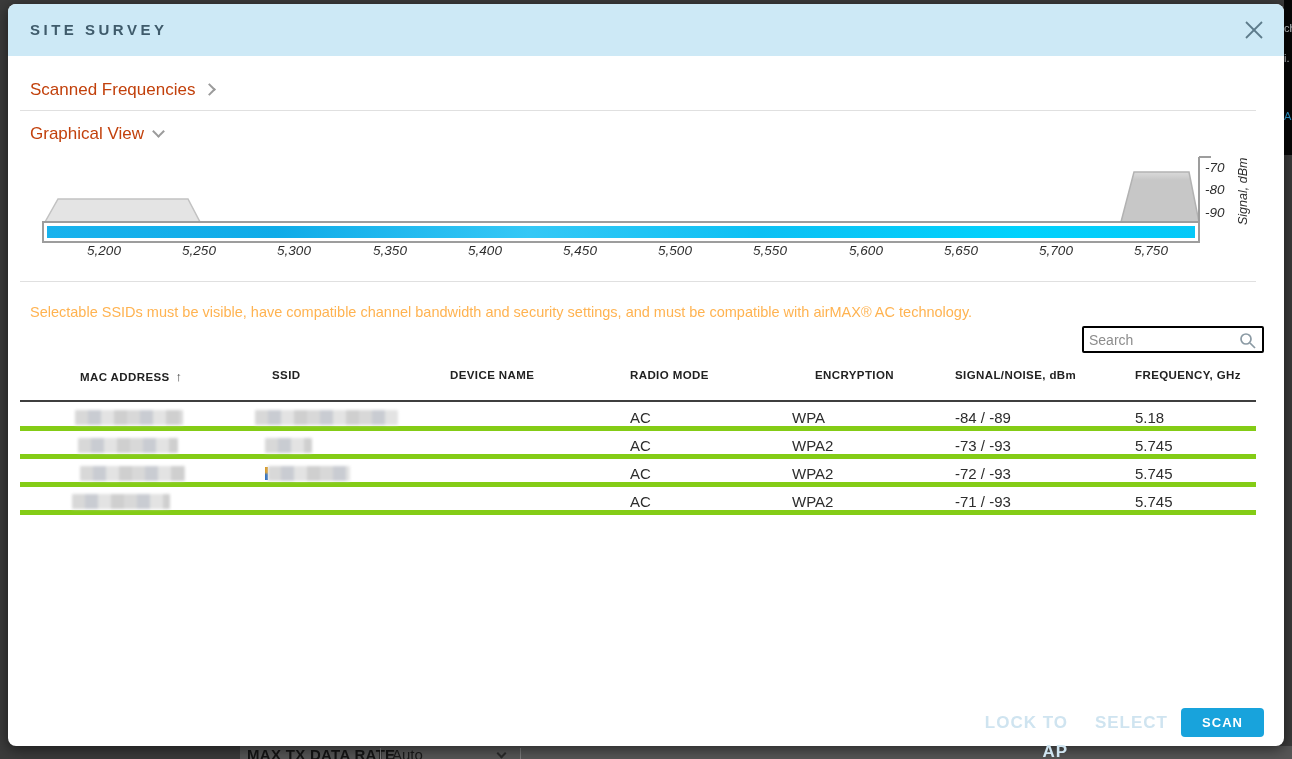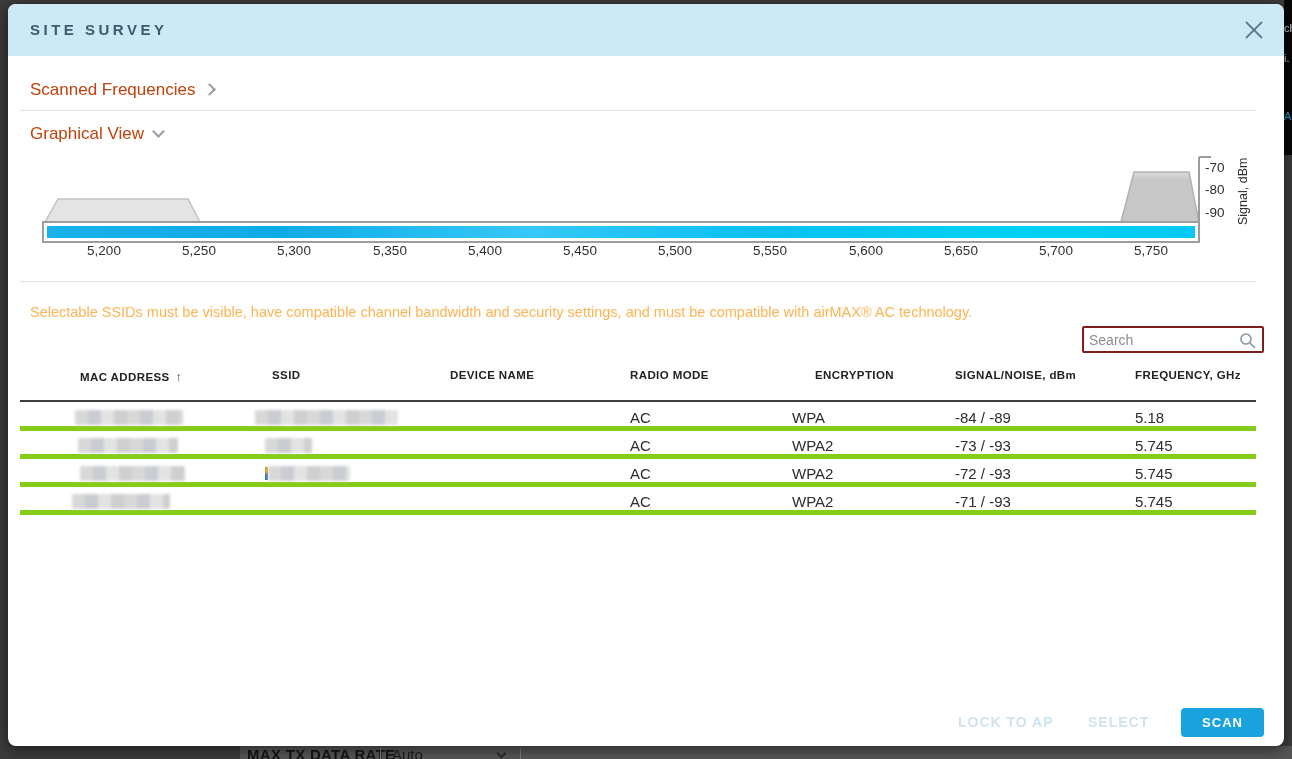--- a/index.html
+++ b/index.html
@@ -32,32 +32,32 @@
   .section-label { position:absolute; left:22px; font-size:17px; color:#c2410c; }
   .sec-scanned { top:76px; }
   .sec-graphical { top:120px; }
   .chev { display:inline-block; border:solid #9b9b9b; border-width:0 2px 2px 0; padding:3.5px; margin-left:10px; }
   .chev-right { transform:rotate(-45deg); vertical-align:1px; }
   .chev-down  { transform:rotate(45deg); vertical-align:3px; }
   .divider { position:absolute; left:12px; width:1236px; height:1px; background:#e0e0e0; }
   .div1 { top:106px; } .div2 { top:277px; }
 
   
-  .chart { position:absolute; left:0; top:147px; width:1276px; height:112px; }
+  .chart { position:absolute; left:0; top:147px; width:1276px; height:112px;font-style:italic; }
   .chart svg { position:absolute; left:0; top:0; }
   .xtick { position:absolute; top:92px; transform:translateX(-50%); font-size:13.5px; color:#2e2e2e; }
   .ytick { position:absolute; left:1197px; font-size:13.5px; color:#2e2e2e; }
   .yt0 { top:9px; } .yt1 { top:31px;text-align:center; } .yt2 { top:54px; }
   .ylabel { position:absolute; left:1228px; top:2px; height:72px; font-size:12.5px; color:#2e2e2e;
             writing-mode:vertical-rl; transform:rotate(180deg); display:flex; align-items:center; }
 
   
   .notice { position:absolute; left:22px; top:300px; font-size:14.5px; color:#ffb351; }
   .search-box { position:absolute; left:1074px; top:322px; width:182px; height:27px;
-                border:2px solid #7f1d1d; border-radius:2px; background:#fff; }
+                border:2px solid #000000; border-radius:2px; background:#fff; }
   .search-box input { position:absolute; left:0; top:0; width:100%; height:100%; border:none; outline:none;
                       padding:0 26px 0 5px; font-size:14px; color:#333; font-family:"Liberation Sans",sans-serif; }
   .search-box input::placeholder { color:#8c8c8c; opacity:1; }
   .search-icon { position:absolute; right:5px; top:4px; }
 
   
   .th { position:absolute; top:365px; font-size:11.5px; font-weight:bold; color:#222; letter-spacing:.4px; }
   .sort-arrow { font-size:13px; color:#3c3c3c; margin-left:6px; font-weight:normal; }
   .thead-line { position:absolute; left:12px; top:396px; width:1236px; height:2px; background:#3f3f3f; }
   .trow { position:absolute; left:12px; width:1236px; height:27px; border-bottom:5px solid #84cc16; background:#fff; }
@@ -69,22 +69,22 @@
           background:repeating-linear-gradient(90deg,#d8d8d8 0 13px,#c9ccd2 13px 26px,#e3e3e3 26px 39px,#cfcfcf 39px 52px);
           filter:blur(1.5px); }
   .b-mac0 { left:55px; width:108px; } .b-ssid0 { left:235px; width:143px; }
   .b-mac1 { left:58px; width:100px; } .b-ssid1 { left:245px; width:47px; }
   .b-mac2 { left:60px; width:105px; } .b-ssid2 { left:248px; width:82px; }
   .b-mac3 { left:52px; width:98px;  }
   .ssid-sliver { position:absolute; left:245px; top:7px; width:3px; height:13px;
                  background:linear-gradient(#d79b2a 40%, #2f6fbe 60%); filter:blur(.4px); }
 
   
-  .foot-link { position:absolute; top:704px; height:29px; line-height:29px; text-align:left;
-               font-size:14px; font-weight:bold; letter-spacing:1px; color:#cfe4f0; cursor:default; }
+  .foot-link { position:absolute; top:704px; height:29px; line-height:29px; text-align:right;
+               font-size:17px; font-weight:bold; letter-spacing:1px; color:#cfe4f0; cursor:default; }
   .lock { left:950px; width:110px; }
   .select { left:1080px; width:80px; }
   .scan-btn { position:absolute; left:1173px; top:704px; width:83px; height:29px; background:#18a3dc;
               border:none; border-radius:4px; color:#fff; font-size:13px; font-weight:bold; letter-spacing:1px;
               line-height:29px; text-align:center; cursor:pointer; font-family:"Liberation Sans",sans-serif; }
 </style>
 </head>
 <body>
 
 <div class="stage">

